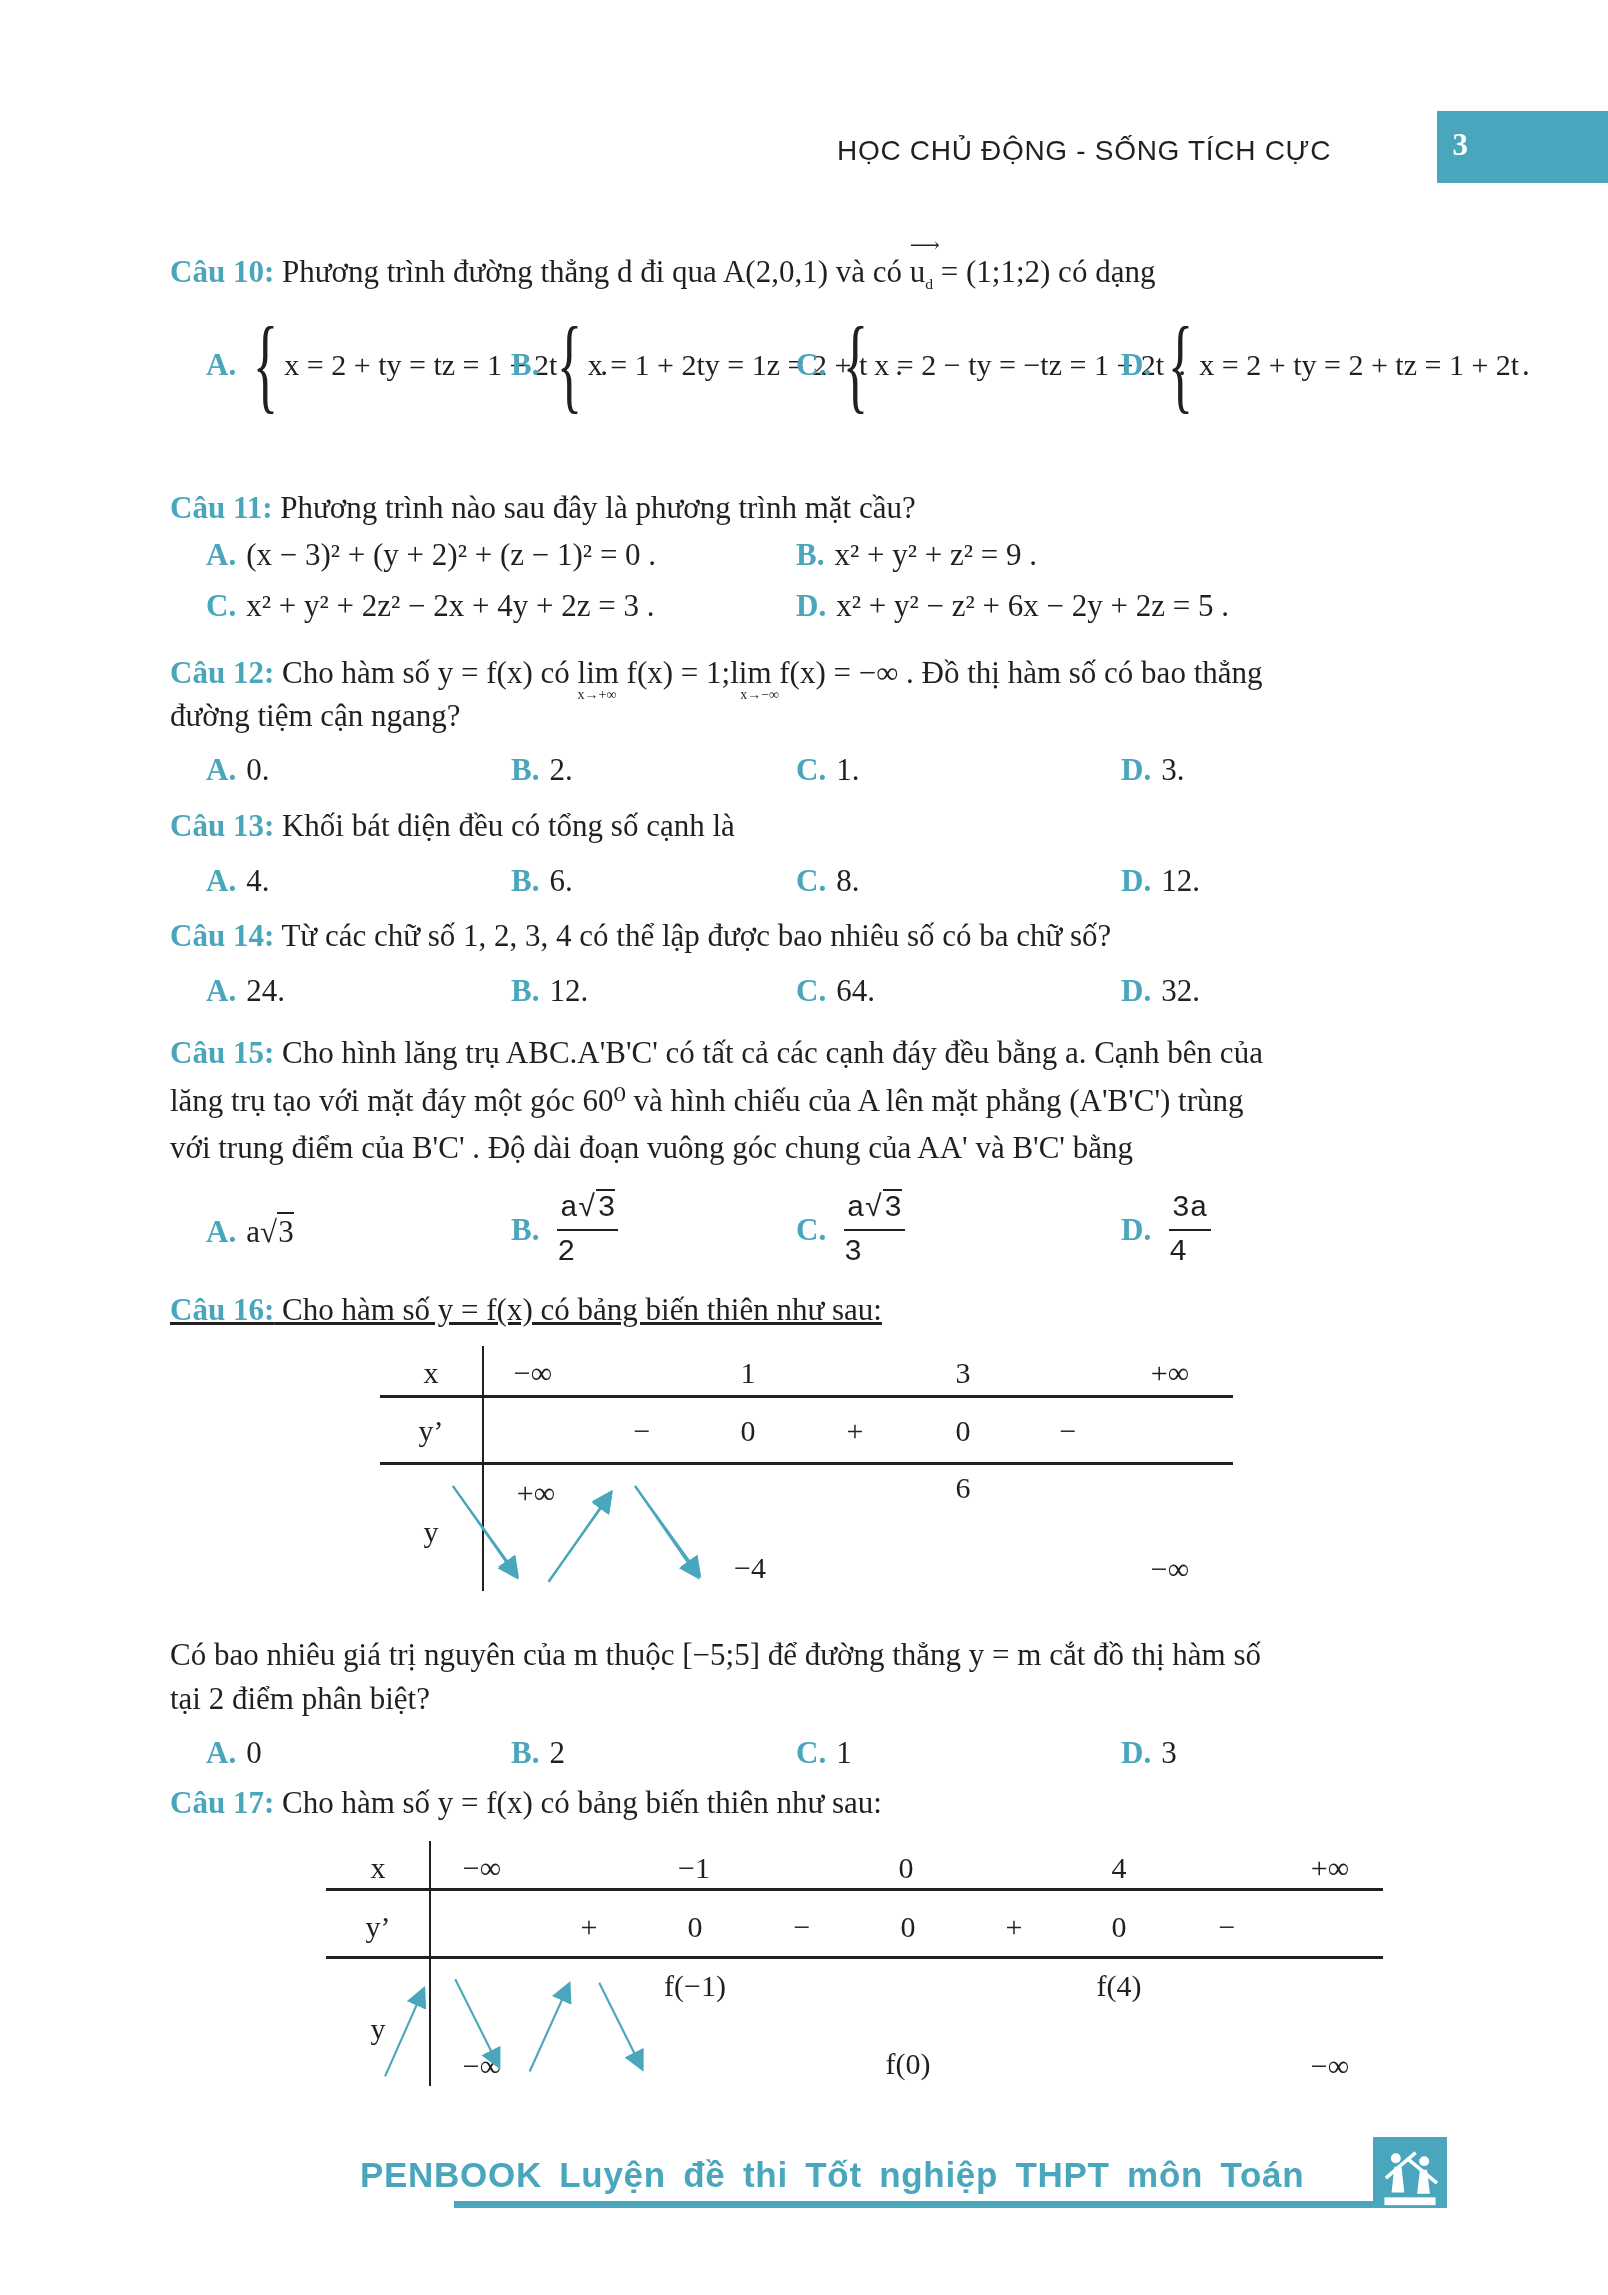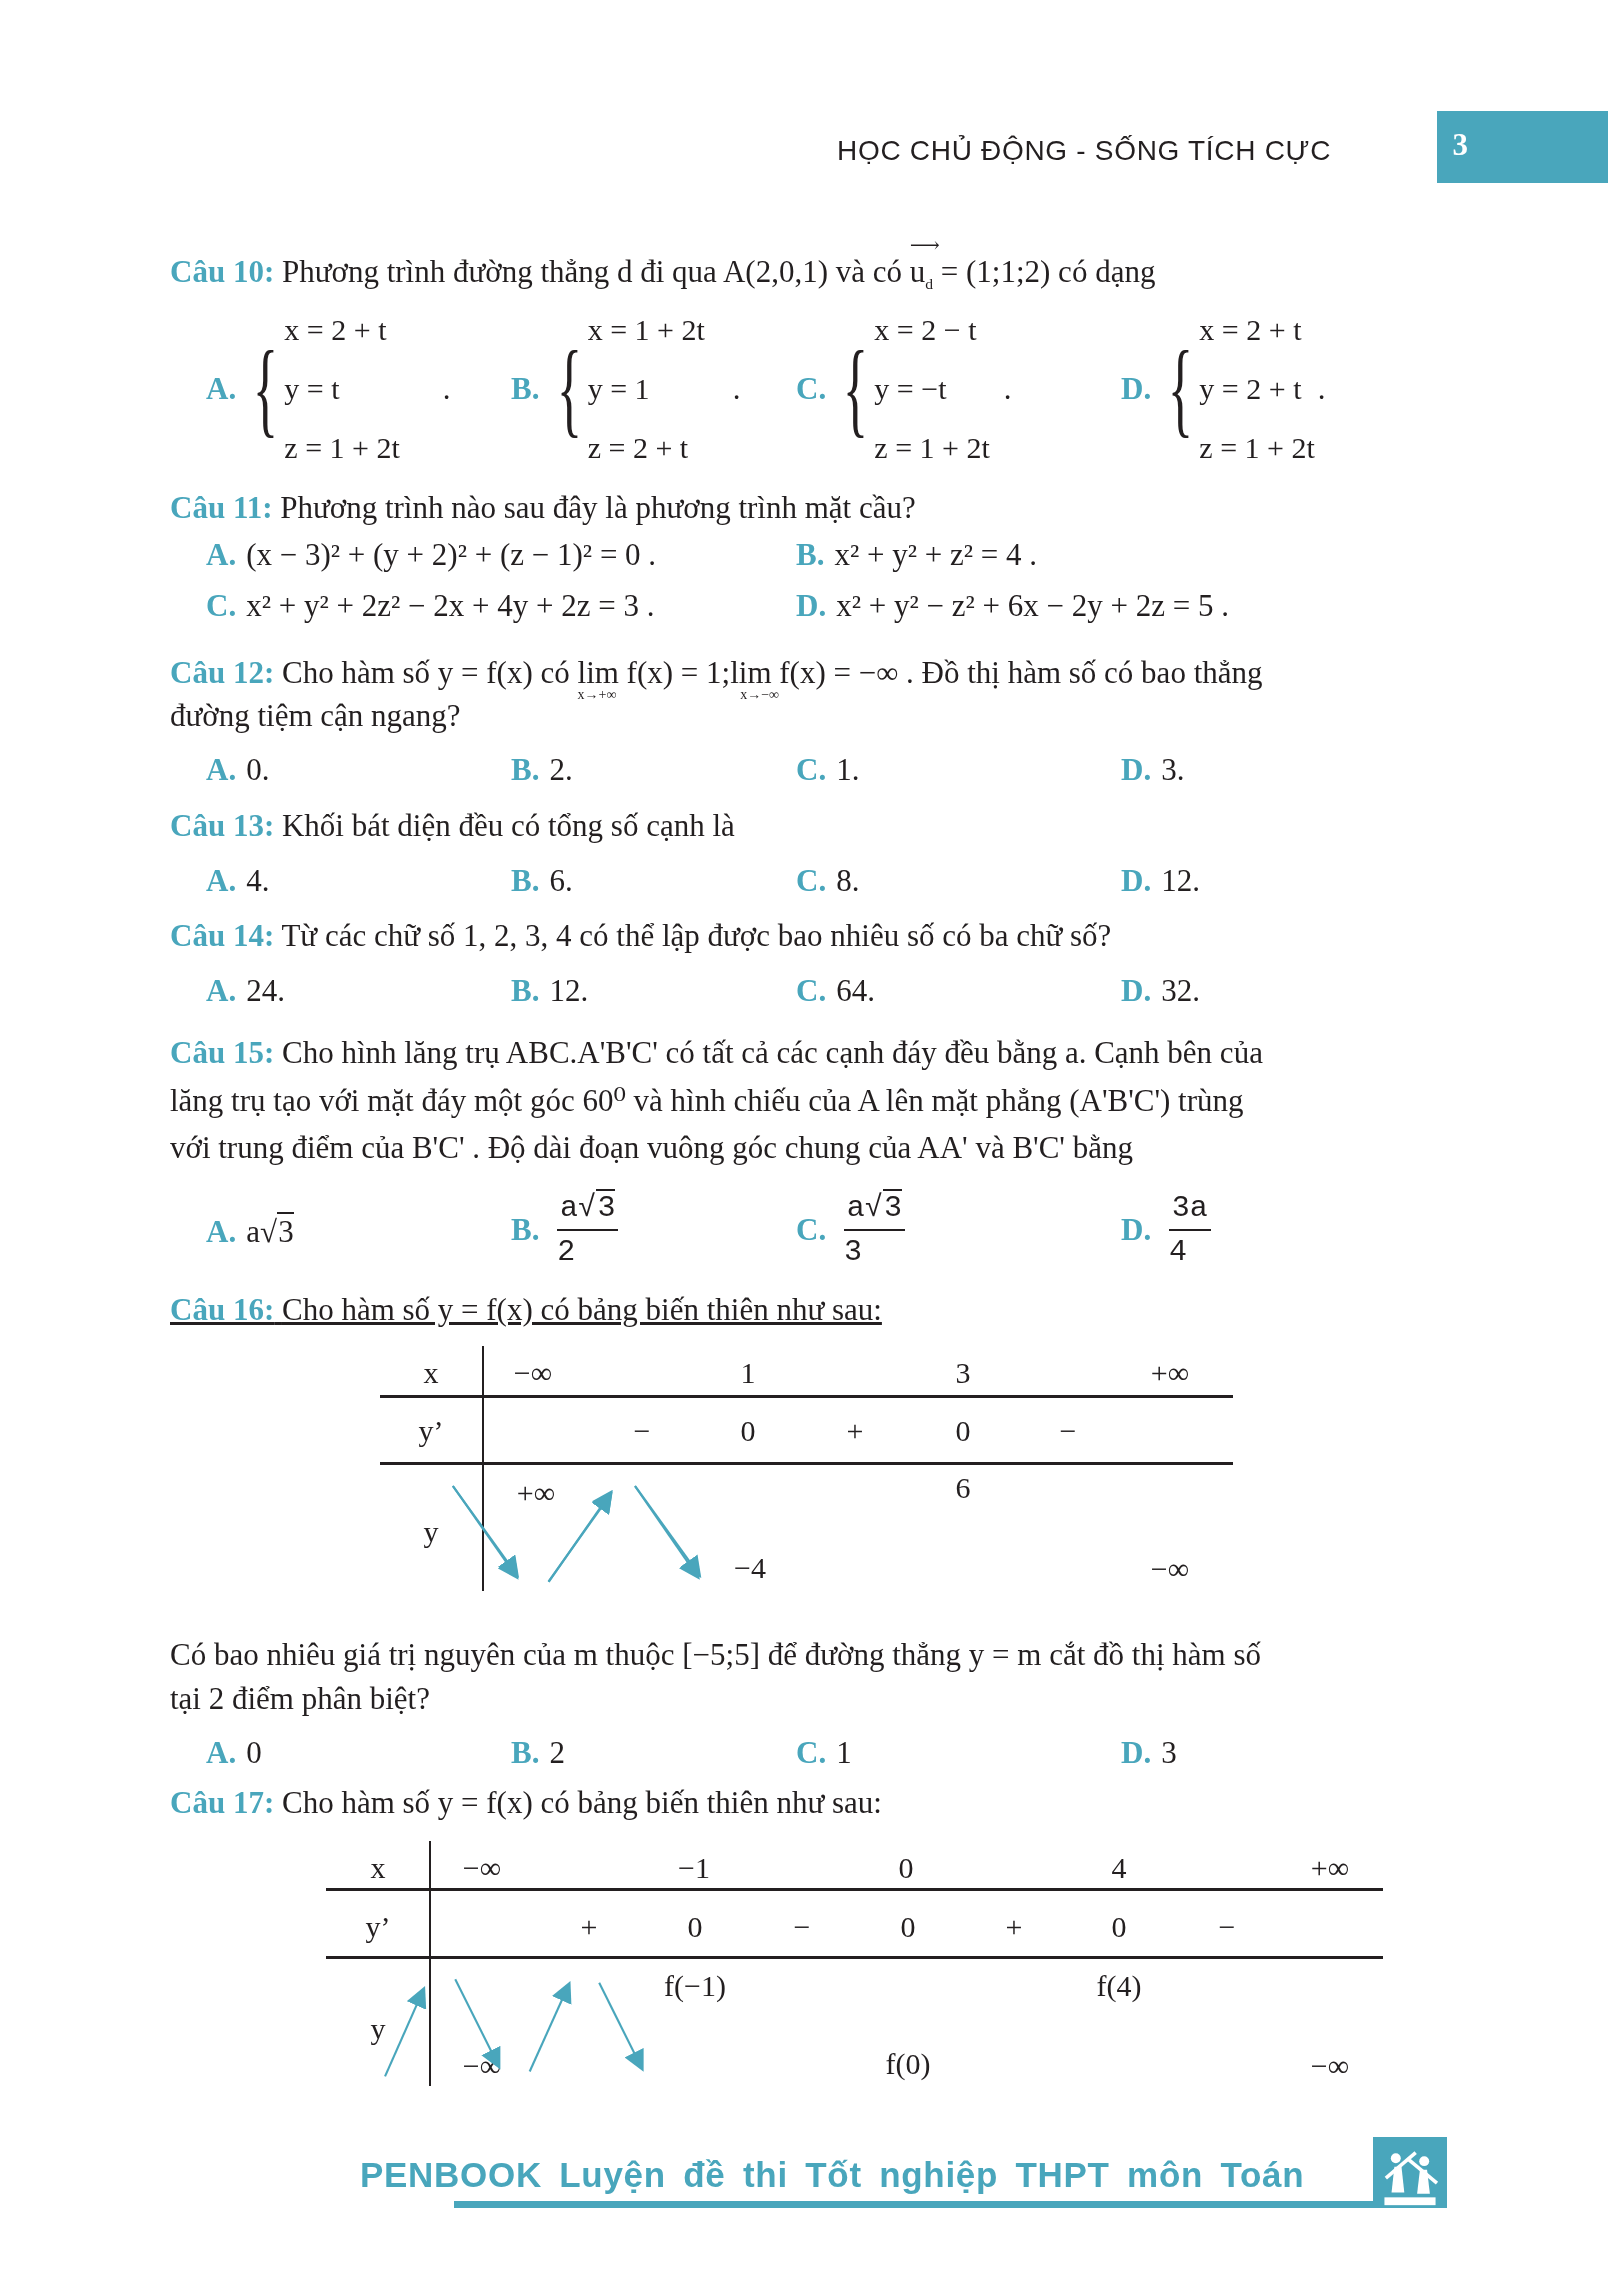--- a/index.html
+++ b/index.html
@@ -9,21 +9,21 @@
   .header-title { left:837px; top:135px; font-family:"Liberation Sans","DejaVu Sans",sans-serif; font-size:28px; letter-spacing:0.7px; color:#231f20; white-space:nowrap; }
   .page-box { left:1437px; top:111px; width:172px; height:72px; background:#49a6bc; }
   .page-num { position:absolute; left:15.6px; top:15.6px; color:#fff; font-size:31px; font-weight:bold; font-family:"Liberation Serif",serif; }
   .q { left:170px; font-size:31px; white-space:nowrap; line-height:1.2; }
   .qlabel { color:#49a6bc; font-weight:bold; }
   .qtext { color:#231f20; }
   .opt { font-size:31px; white-space:nowrap; line-height:1.2; }
   .olabel { color:#49a6bc; font-weight:bold; margin-right:10px; }
   .system { display:inline-flex; align-items:center; vertical-align:middle; }
   .brace { font-size:106px; font-weight:100; line-height:1; transform:scaleX(0.5); margin:0 -7px 0 -5.7px; color:#231f20; }
-  .sys-lines { display:flex; flex-direction:column; gap:23px; font-size:30px; }
+  .sys-lines { display:flex; flex-direction:row; gap:0; font-size:30px; }
   .sub { font-size:15.6px; vertical-align:sub; }
   .limsub { position:relative; display:inline-block; }
   .limsub .under { position:absolute; left:0; top:33px; font-size:14px; white-space:nowrap; }
   .frac { display:inline-flex; flex-direction:column; align-items:flex-start; vertical-align:middle;font-family:Liberation Mono, monospace; }
   .frac .num { border-bottom:2.1px solid #231f20; padding:0 2.8px 2.8px; font-size:30px; }
   .frac .den { font-size:30px; padding-top:2.8px; }
   .sqrt { border-top:2.1px solid #231f20; padding-left:1.4px; }
   .vec { position:relative; display:inline-block; }
   .vec .arrow { position:absolute; left:0; top:-20px; font-size:21px; }
   .vt-line { position:absolute; background:#231f20; }
@@ -91,21 +91,21 @@
       </span>
   <span style="margin-left:2.8px">.</span>
     </span>
 </div>
 
 <div class="abs q" style="top:489px;">
   <span class="qlabel">Câu 11:</span>
   <span class="qtext">Phương trình nào sau đây là phương trình mặt cầu?</span>
 </div>
 <div class="abs opt" style="left:206px; top:536px;"><span class="olabel">A.</span><span>(x − 3)² + (y + 2)² + (z − 1)² = 0 .</span></div>
-<div class="abs opt" style="left:796px; top:536px;"><span class="olabel">B.</span><span>x² + y² + z² = 4 .</span></div>
+<div class="abs opt" style="left:796px; top:536px;"><span class="olabel">B.</span><span>x² + y² + z² = 9 .</span></div>
 <div class="abs opt" style="left:206px; top:587px;"><span class="olabel">C.</span><span>x² + y² + 2z² − 2x + 4y + 2z = 3 .</span></div>
 <div class="abs opt" style="left:796px; top:587px;"><span class="olabel">D.</span><span>x² + y² − z² + 6x − 2y + 2z = 5 .</span></div>
 
 <div class="abs q" style="top:654px;">
   <span class="qlabel">Câu 12:</span>
   <span>Cho hàm số y = f(x) có </span><span class="limsub"><span>lim f(x) = 1;</span><span class="under">x→+∞</span></span><span class="limsub"><span> lim f(x) = −∞</span><span class="under" style="left:10px">x→−∞</span></span><span> . Đồ thị hàm số có bao thẳng</span>
 </div>
 <div class="abs q" style="top:697px;">đường tiệm cận ngang?</div>
 <div class="abs opt" style="left:206px; top:751px;"><span class="olabel">A.</span><span>0.</span></div>
 <div class="abs opt" style="left:511px; top:751px;"><span class="olabel">B.</span><span>2.</span></div>

